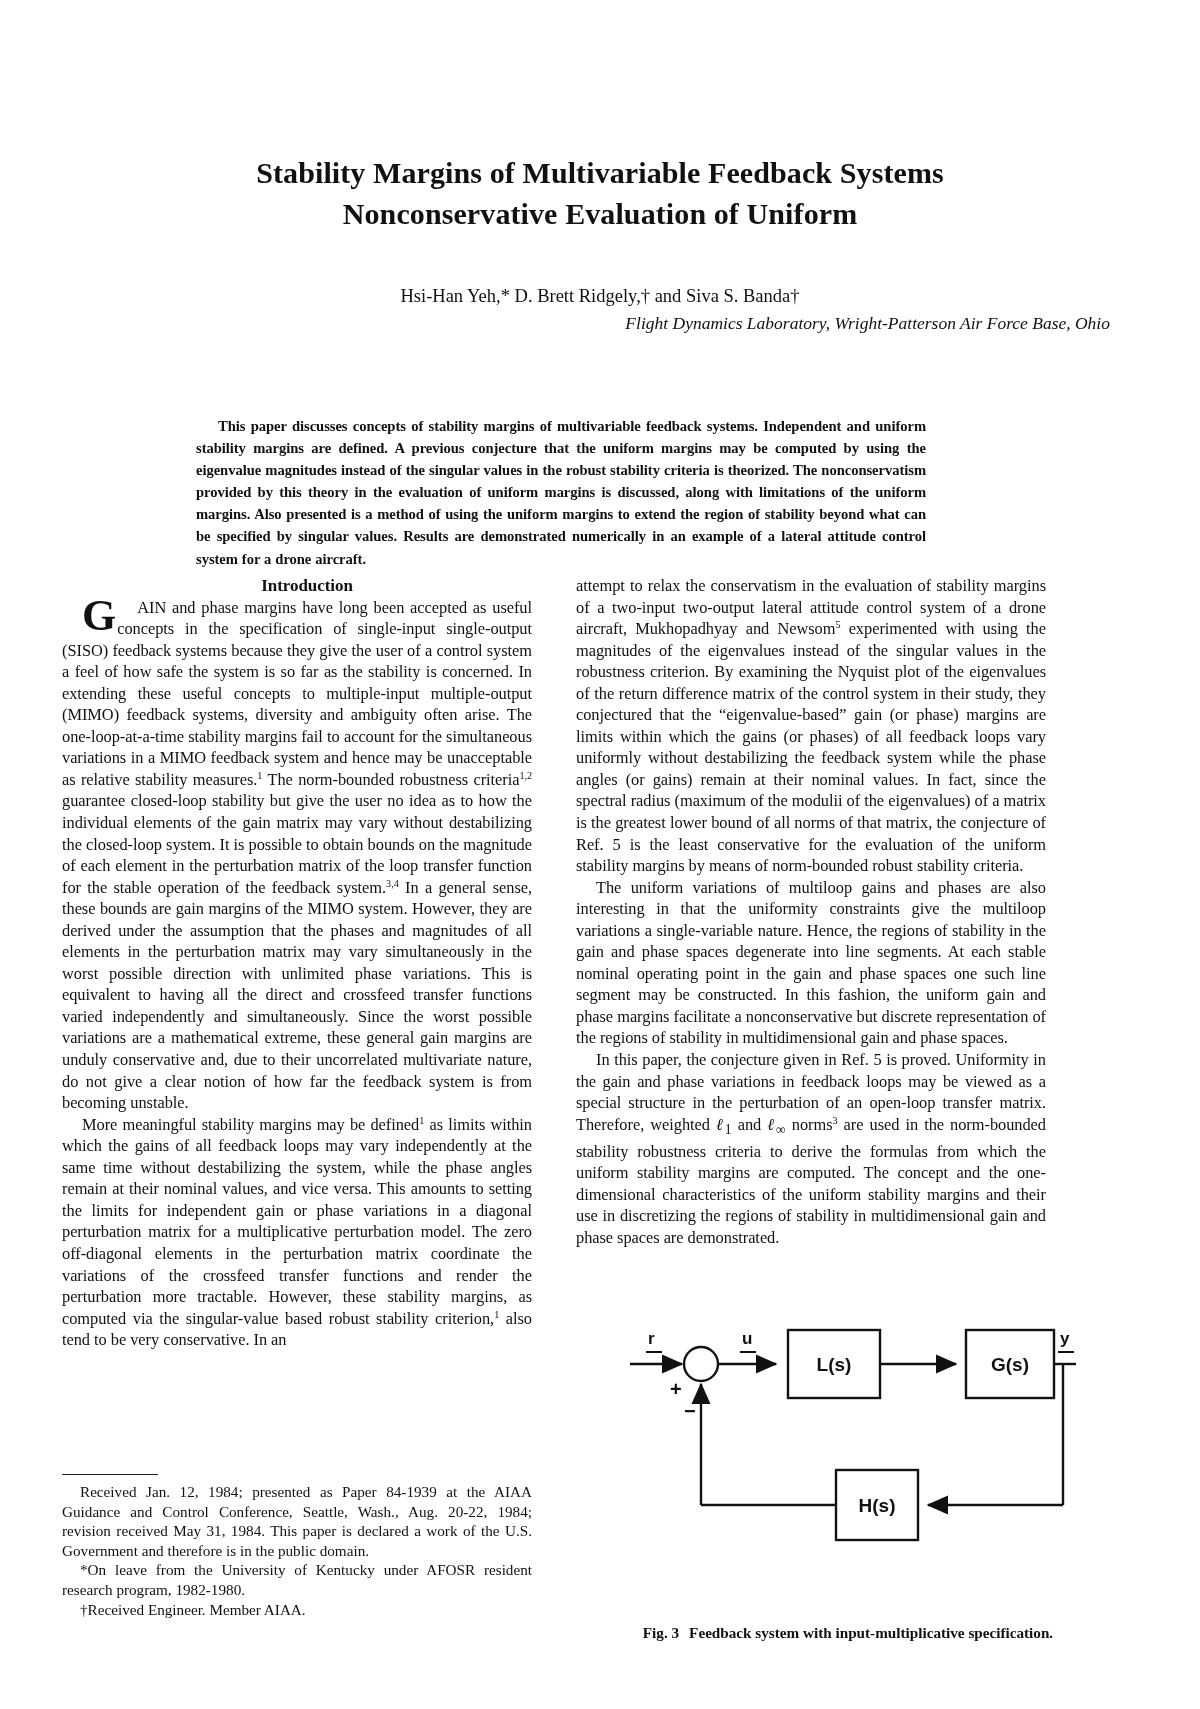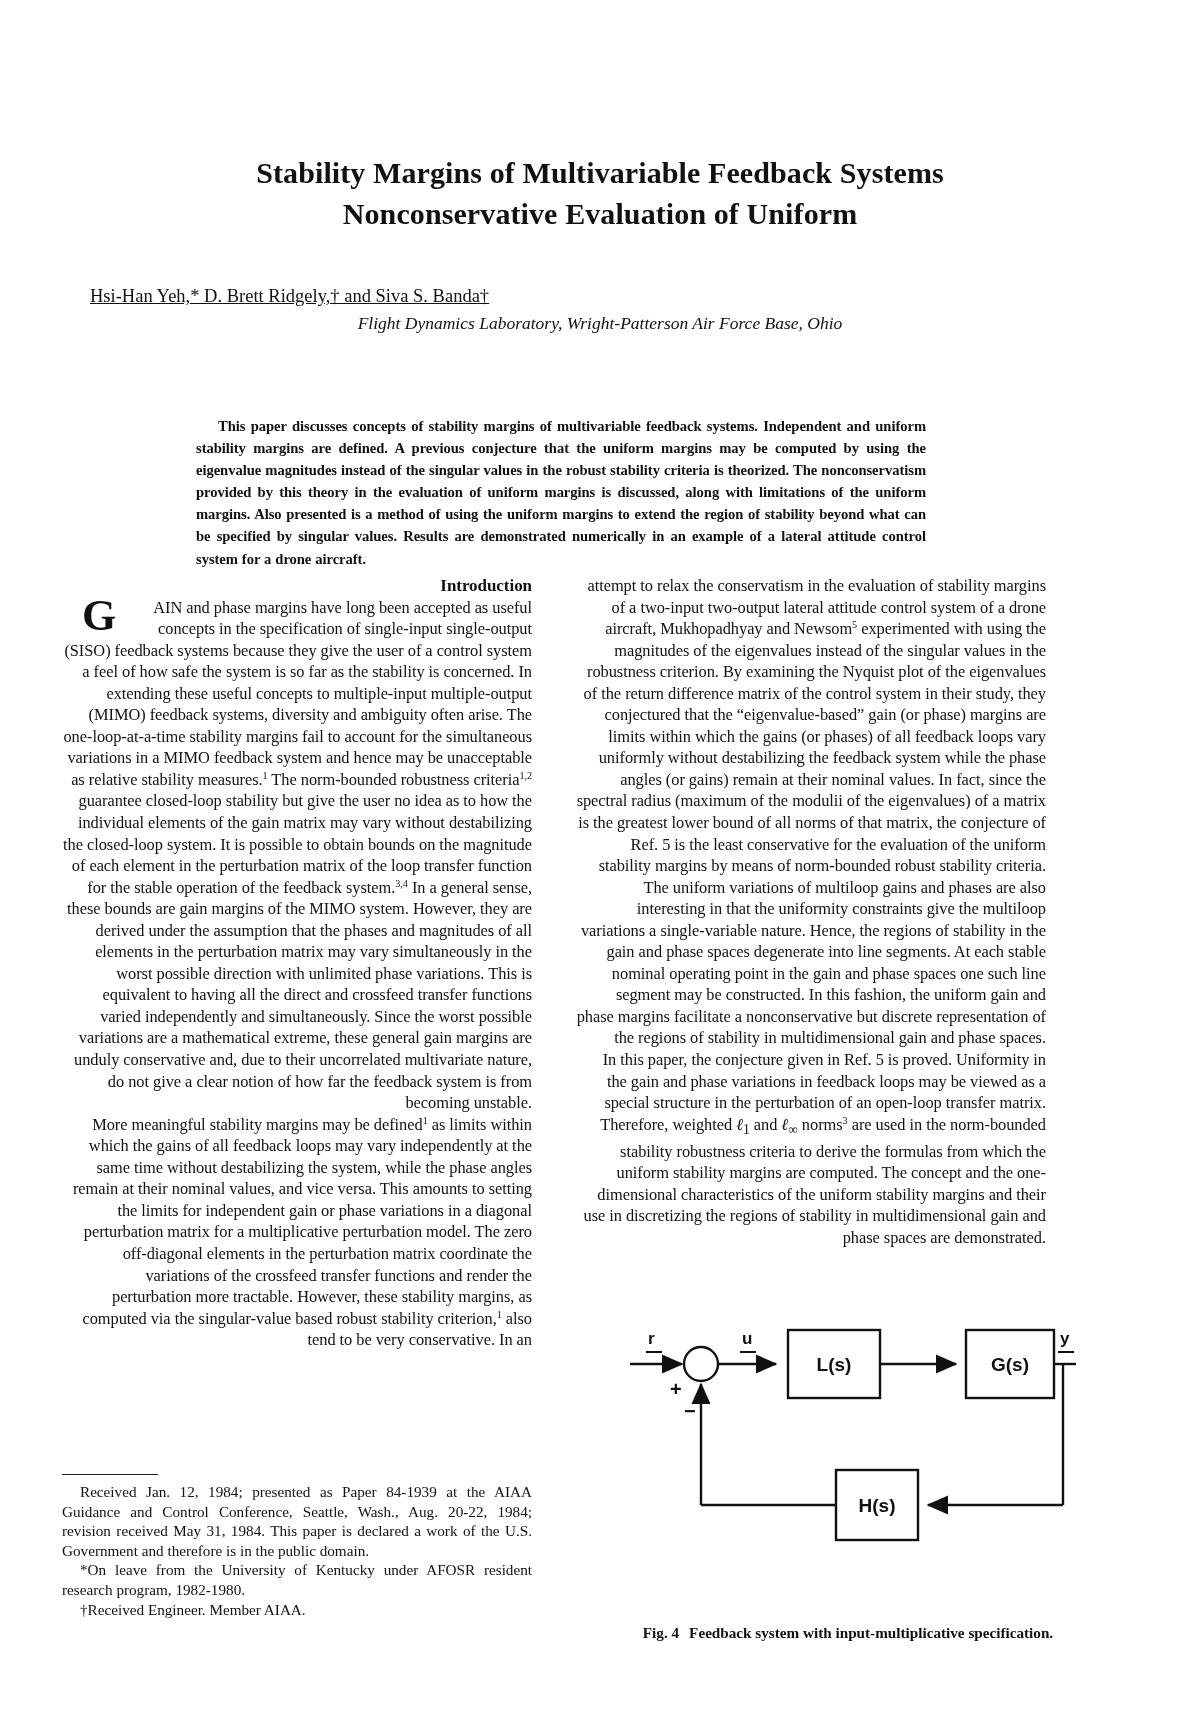--- a/index.html
+++ b/index.html
@@ -62,30 +62,30 @@
     font-weight: bold;
     font-size: 30px;
     line-height: 41px;
     letter-spacing: 0.1px;
   }
   .authors {
     position: absolute;
     top: 283px;
     left: 90px;
     right: 90px;
+    text-align: center;
     font-size: 18.5px;
     line-height: 26px;
-    text-decoration: underline;
   }
   .affil {
     position: absolute;
     top: 310px;
     left: 90px;
     right: 90px;
-    text-align: center;
+    text-align: right;
     font-style: italic;
     font-size: 17.5px;
     line-height: 26px;
   }
 
   
   .abstract {
     position: absolute;
     top: 379px;
     left: 196px;
@@ -109,21 +109,20 @@
     line-height: 21.55px;
     text-align: justify;
     letter-spacing: -0.05px;
   }
   .col-left  { left: 62px; }
   .col-right { left: 576px; }
 
   .col p {
     margin: 0;
     text-indent: 20px;
-    text-align: right;
   }
   .col p.noindent { text-indent: 0; }
 
   .sec-head {
     text-align: center;
     font-weight: bold;
     font-size: 17px;
     margin: 0 0 1px 0;
     text-indent: 0;
   }
@@ -285,16 +284,16 @@
         <g font-family="Liberation Sans, sans-serif" font-size="19" font-weight="bold" fill="#111" text-anchor="middle">
           <text x="226" y="71">L(s)</text>
           <text x="402" y="71">G(s)</text>
           <text x="269" y="212">H(s)</text>
         </g>
       </svg>
     </div>
   </div>
 
   <div class="figcap">
-    <span class="lead">Fig. 4</span><span>Feedback system with input-multiplicative specification.</span>
+    <span class="lead">Fig. 3</span><span>Feedback system with input-multiplicative specification.</span>
   </div>
 
 </div>
 
 </body></html>

